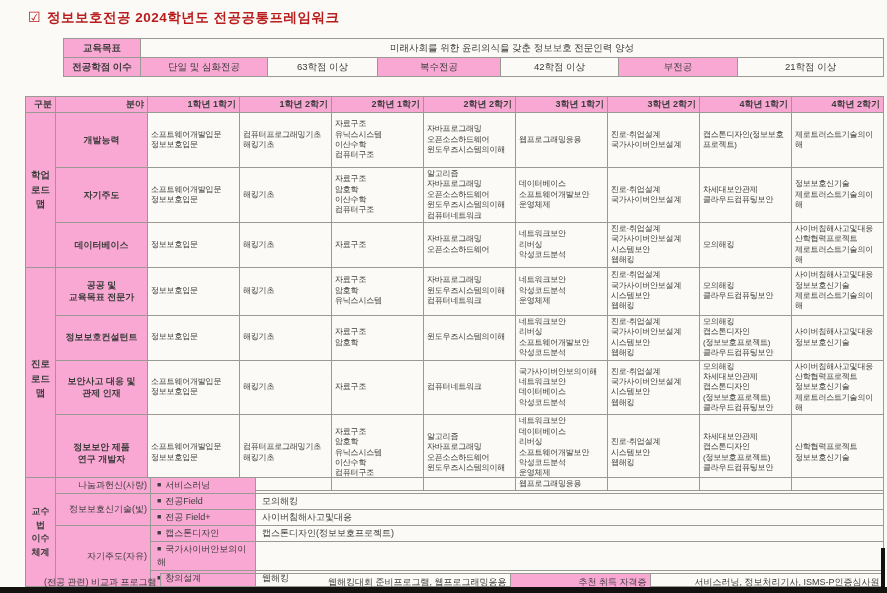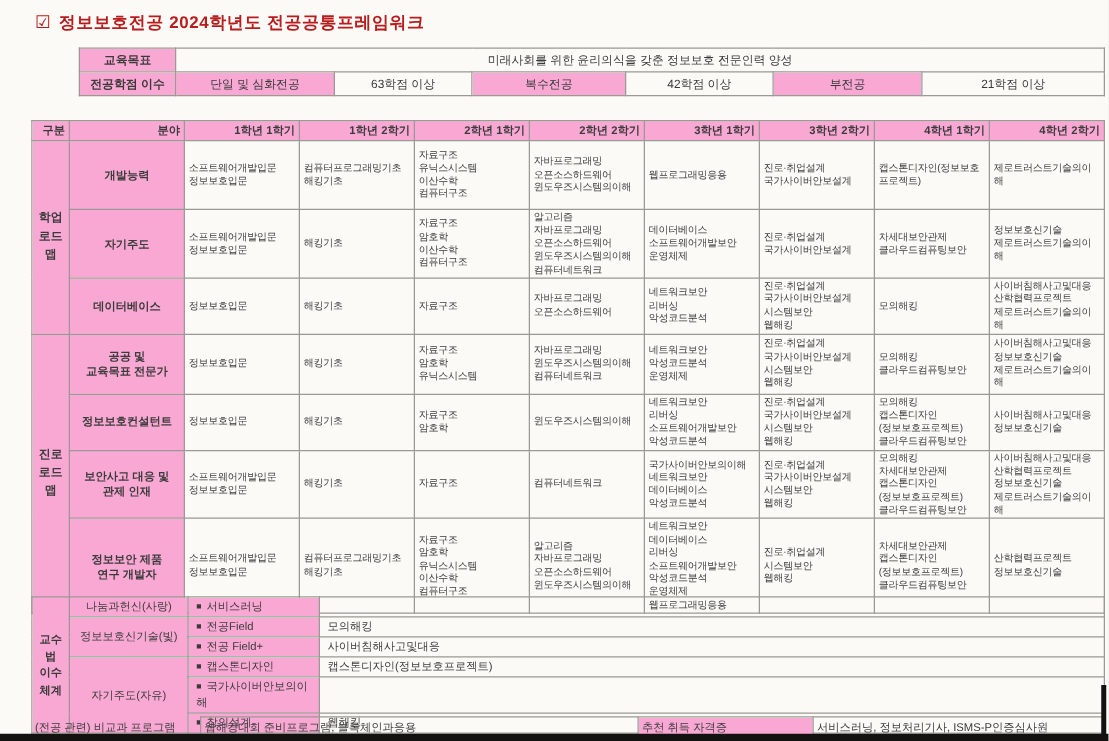--- a/index.html
+++ b/index.html
@@ -20,26 +20,26 @@
   .info-table { position: absolute; left: 63px; top: 38px; width: 820px; }
   .info-table td { font-size: 9.5px; text-align: center; }
   .info-table .lbl { font-weight: bold; }
   .main-table { position: absolute; left: 25px; top: 96px; width: 858px; }
   .main-table td.hdr { font-size: 9px; font-weight: bold; text-align: right; }
   .grp { font-size: 9.5px; font-weight: bold; text-align: center; white-space: pre-line; line-height: 1.5; }
   .field { font-size: 9px; font-weight: bold; text-align: center; white-space: pre-line; line-height: 1.35; }
   .course { font-size: 8px; text-align: left; white-space: pre-line; line-height: 1.3; letter-spacing: -0.2px; }
   .ped-table { position: absolute; left: 25px; top: 477px; width: 858px; }
   .ped-table td { font-size: 9px; }
-  .cat { text-align: center; font-size: 9px; }
+  .cat { text-align: right; font-size: 9px; }
   .ped-item { text-align: left; padding-left: 6px; }
   .ped-item .bullet { font-size: 7px; margin-right: 4px; vertical-align: 1px; }
   .ped-val { text-align: left; padding-left: 6px; }
   .final-table { position: absolute; left: 25px; top: 573px; width: 858px; }
-  .final-table td { font-size: 9px; text-align: left; height: 17px; }
+  .final-table td { font-size: 9px; text-align: right; height: 17px; }
   .no-border { border: none; background: transparent; }
   .certlbl { font-weight: normal; }
   .scan-bottom { position: absolute; left: 0; top: 587px; width: 887px; height: 6px; background: #141210; }
   .scan-right { position: absolute; left: 881px; top: 548px; width: 4px; height: 45px; background: #141210; }
 </style>
 </head>
 <body>
 
 <div class="page">
 
@@ -318,21 +318,21 @@
   <table class="final-table">
     <colgroup>
         <col style="width:135px">
         <col style="width:350px">
         <col style="width:140px">
         <col style="width:233px">
       </colgroup>
     <tbody>
         <tr>
       <td class="no-border">(전공 관련) 비교과 프로그램</td>
-      <td>웹해킹대회 준비프로그램, 블록체인과응용</td>
+      <td>웹해킹대회 준비프로그램, 웹프로그래밍응용</td>
       <td class="shaded certlbl">추천 취득 자격증</td>
       <td>서비스러닝, 정보처리기사, ISMS-P인증심사원</td>
     </tr>
   </tbody>
     </table>
 
   <div class="scan-bottom"></div>
   <div class="scan-right"></div>
 </div>
 

